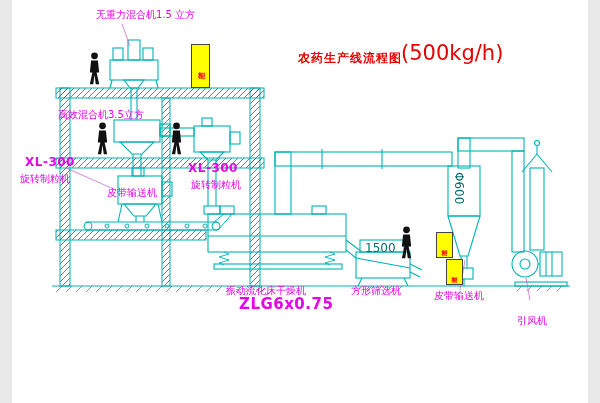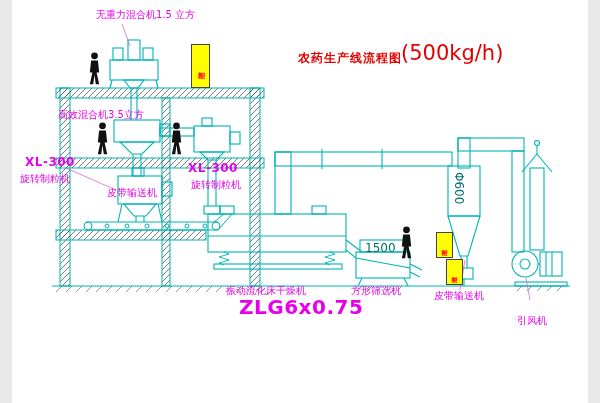--- a/index.html
+++ b/index.html
@@ -3,21 +3,21 @@
 <meta charset="utf-8">
 <style>
   * { margin:0; padding:0; box-sizing:border-box; }
   html,body { background:#e8e8e8; font-family:"DejaVu Sans","Liberation Sans",sans-serif; }
   .canvas { position:relative; width:576px; height:403px; background:#ffffff; overflow:hidden; margin:0 auto; }
   svg.draw { position:absolute; left:0; top:0; }
   .lbl { position:absolute; color:#e800e8; white-space:nowrap; line-height:1.05; }
   .s9  { font-size:10px; }
   .s10 { font-size:10px; }
   .model { font-size:12px; font-weight:bold; letter-spacing:0.5px; }
-  .model-lg { font-size:20px; font-weight:bold; letter-spacing:0.5px; }
+  .model-lg { font-size:15px; font-weight:bold; letter-spacing:0.5px; }
   .title-main { font-size:12px; font-weight:bold; color:#e60000; letter-spacing:1px; }
   .title-cap  { font-size:21px; color:#e60000; }
   .dim { position:absolute; color:#006e6e; font-size:12px; white-space:nowrap; }
   .vdim { writing-mode:vertical-rl; text-orientation:mixed; }
   .cbox { position:absolute; background:#ffff00; border:1px solid #444; display:flex; align-items:center; justify-content:center; overflow:hidden; }
   .cbox .vtext { color:#ff0000; writing-mode:vertical-rl; text-orientation:upright; font-size:7px; line-height:1; }
   .cbox.small .vtext { font-size:6px; }
 </style>
 </head>
 <body>

